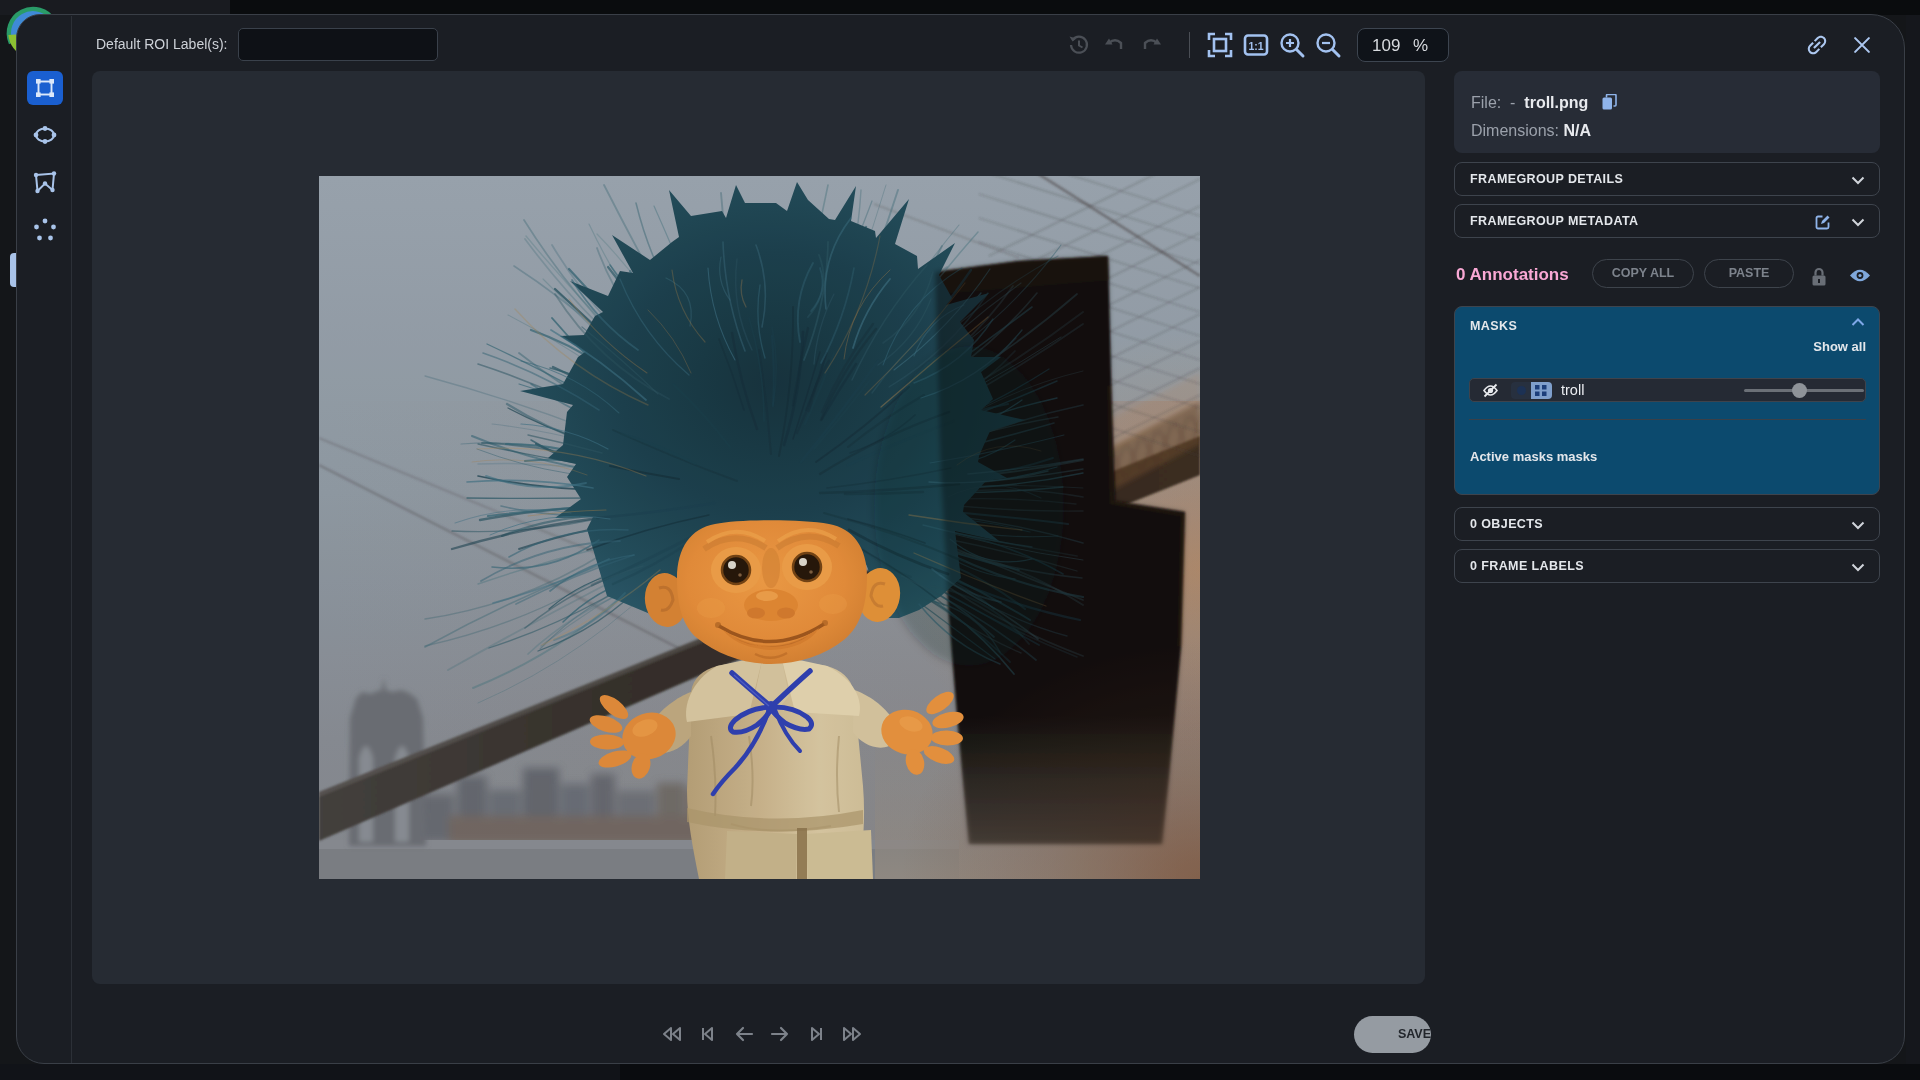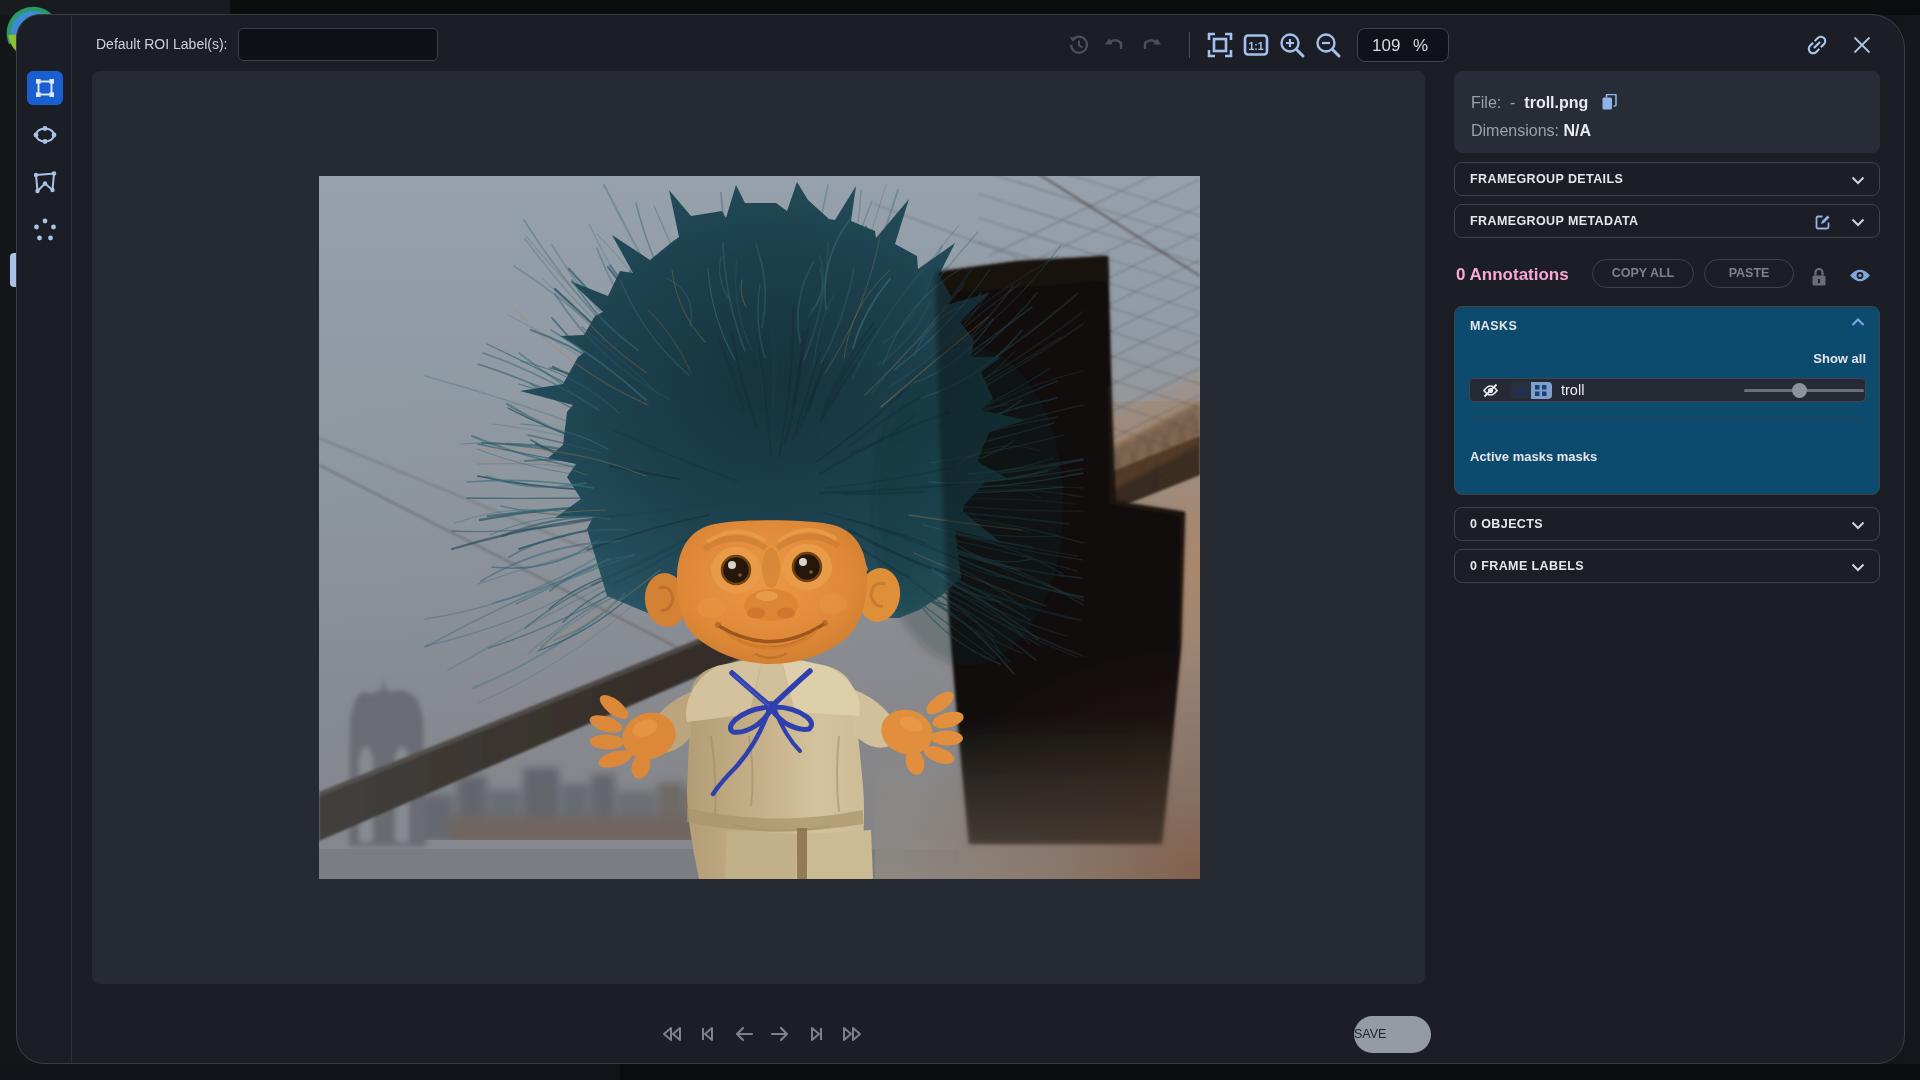--- a/index.html
+++ b/index.html
@@ -40,29 +40,29 @@
   #filecard b { color:#e8eaee; }
   .hdr { height:34px; background:#1b1e24; border:1px solid #3e444d; border-radius:8px; color:#e4e7eb; font-size:12.5px; font-weight:bold; letter-spacing:.4px; line-height:32px; padding-left:15px; }
   #hdr1 { top:147px; }
   #hdr2 { top:189px; }
   #anntxt { color:#f9a8d4; font-size:17px; font-weight:bold; top:250px; left:1439px; }
   .pill { position:absolute; top:244px; height:29px; border:1px solid #3e444c; border-radius:15px; color:#7d838c; font-size:12.5px; font-weight:bold; text-align:center; background:transparent; }
   #copyall { left:1575px; width:102px; line-height:27px; }
   #paste { left:1687px; width:90px; line-height:27px; }
   #maskspanel { top:291px; height:189px; border:1px solid #3e444d; border-radius:8px; background:#0c4a6e; }
   #maskstitle { left:15px; top:12px; position:absolute; color:#e4e7eb; font-size:12.5px; font-weight:bold; letter-spacing:.4px; }
-  #showall { position:absolute; right:13px; top:44px; color:#e4e7eb; font-size:13px; font-weight:bold; }
+  #showall { position:absolute; right:13px; top:32px; color:#e4e7eb; font-size:13px; font-weight:bold; }
   #maskrow { position:absolute; left:14px; top:71px; width:397px; height:24px; background:#252a34; border:1px solid #3e434c; border-radius:5px; }
   #masksep { position:absolute; left:14px; top:112px; width:397px; height:1px; background:#3a4048; }
   #activelbl { position:absolute; left:15px; top:142px; color:#e4e7eb; font-size:13px; font-weight:bold; }
   #objpanel { top:492px; }
   #flpanel { top:534px; }
   .chev { position:absolute; right:14px; top:13px; }
   
-  #savebtn { left:1337px; top:1001px; width:77px; height:37px; background:#959ba2; border-radius:19px; color:#22262c; font-size:12.5px; font-weight:normal; text-align:left; line-height:37px; }
+  #savebtn { left:1337px; top:1001px; width:77px; height:37px; background:#959ba2; border-radius:19px; color:#22262c; font-size:12.5px; font-weight:bold; text-align:right; line-height:37px; }
   .pbicon { top:1006px; width:26px; height:26px; display:flex; align-items:center; justify-content:center; }
 </style>
 </head>
 <body>
 <div id="page">
 
   <div class="abs" id="topblack"></div>
   <div class="abs" style="left:0;top:0;width:230px;height:15px;background:#191b20"></div>
   <div class="abs" id="rightstrip"></div>
   <div class="abs" id="botstrip1"></div>

